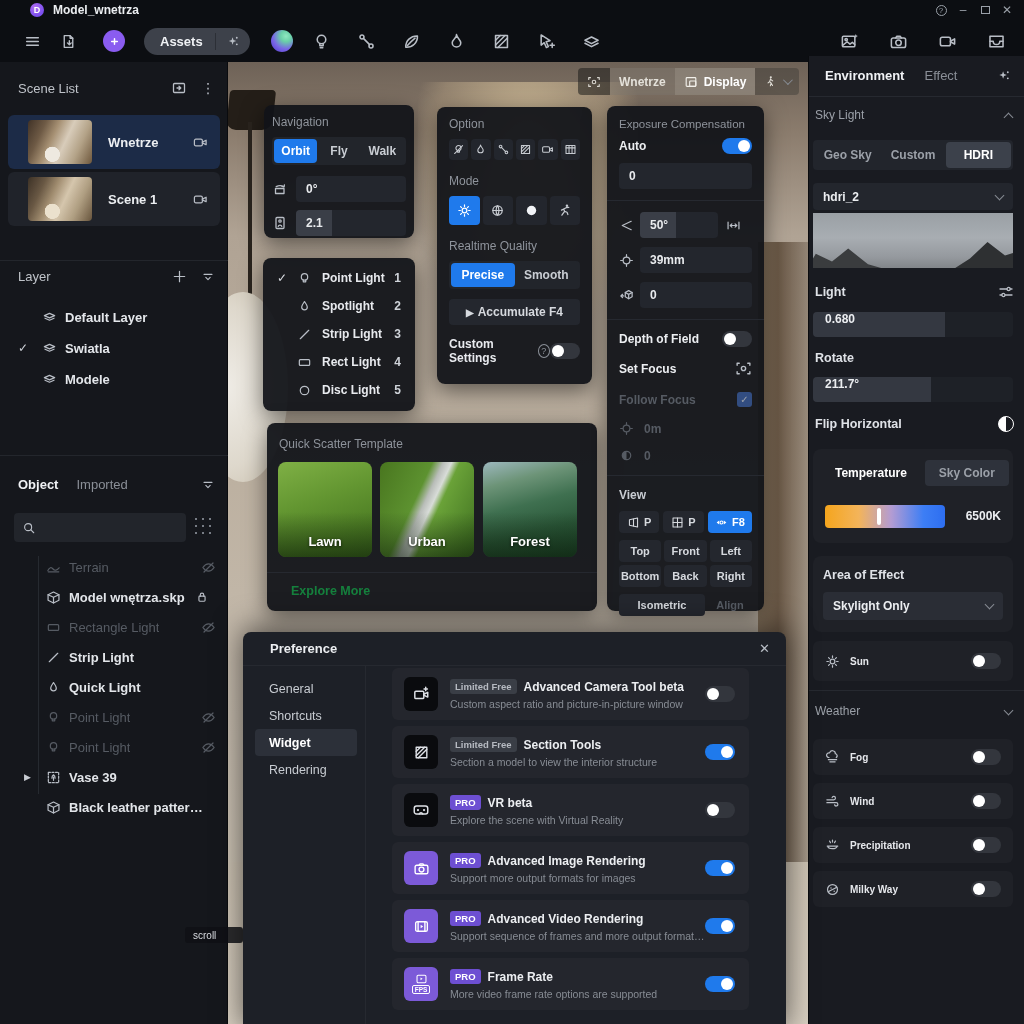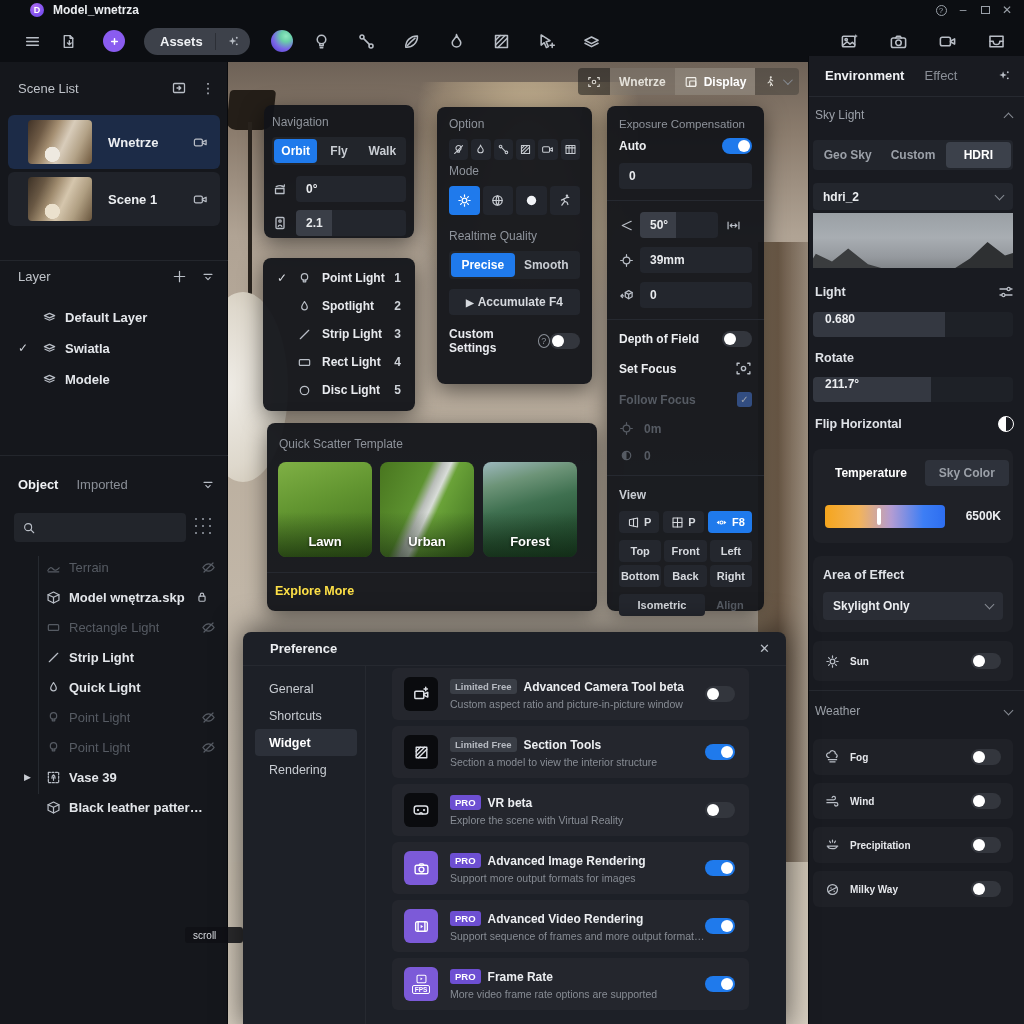--- a/index.html
+++ b/index.html
@@ -620,21 +620,21 @@
           <path class="s" d="M10.5 7.8 14 5.8v4.4l-3.5-2z"></path>
         </svg>
       </span>
     <span class="ibtn" style="width:21px;height:21px">
         <svg width="13" height="13" viewBox="0 0 16 16">
           <rect class="s" x="2.5" y="3" width="11" height="10"></rect>
           <path class="s" d="M2.5 6h11M6.2 3v10M9.9 3v10"></path>
         </svg>
       </span>
   </div>
-  <div class="ptitle" style="margin-top:4px">Mode</div>
+  <div class="ptitle" style="margin-top:14px">Mode</div>
   <div class="row" style="margin-top:8px;gap:3px">
     <span class="ibtn" style="width:32px;height:29px;background:#1f7aec;color:#fff">
         <svg width="15" height="15" viewBox="0 0 16 16">
           <circle class="s" cx="8" cy="8" r="2.5"></circle>
           <path class="s" d="M8 2v1.6M8 12.4V14M2 8h1.6M12.4 8H14M3.8 3.8l1.1 1.1M11.1 11.1l1.1 1.1M12.2 3.8l-1.1 1.1M4.9 11.1l-1.1 1.1"></path>
         </svg>
       </span>
     <span class="ibtn" style="width:32px;height:29px">
         <svg width="15" height="15" viewBox="0 0 16 16">
           <circle class="s" cx="8" cy="8" r="5"></circle>
@@ -679,21 +679,21 @@
   </div>
   <div class="card3" style="left:113px;top:39px;background:linear-gradient(115deg,#49761f 0%,#5d9230 38%,#b9bdb9 46%,#d8dcd8 52%,#6aa238 58%,#3f7020 100%)">
     <div class="shade"></div>
       <div class="lbl">Urban</div>
   </div>
   <div class="card3" style="left:216px;top:39px;background:linear-gradient(165deg,#9db8be 0%,#6d9478 22%,#3f7050 45%,#2b5839 70%,#1d452a 100%)">
     <div class="shade"></div>
       <div class="lbl">Forest</div>
   </div>
   <div style="position:absolute;left:0;right:0;top:149px;height:1px;background:#262930"></div>
-  <div style="position:absolute;left:8px;top:161px;color:#fde047;font-weight:bold;font-size:12.5px">Explore More</div>
+  <div style="position:absolute;left:24px;top:161px;color:#15803d;font-weight:bold;font-size:12.5px">Explore More</div>
 </div>
 
 <div class="fp" style="left:607px;top:106px;width:157px;height:505px;padding:12px;z-index:14">
   <div class="ptitle" style="font-size:11.5px">Exposure Compensation</div>
   <div class="row sp" style="margin-top:8px">
     <span style="color:#eceef1;font-weight:bold">Auto</span>
     <span class="tgl on"></span>
   </div>
   <div class="fld" style="margin-top:9px">
       <span>0</span>

